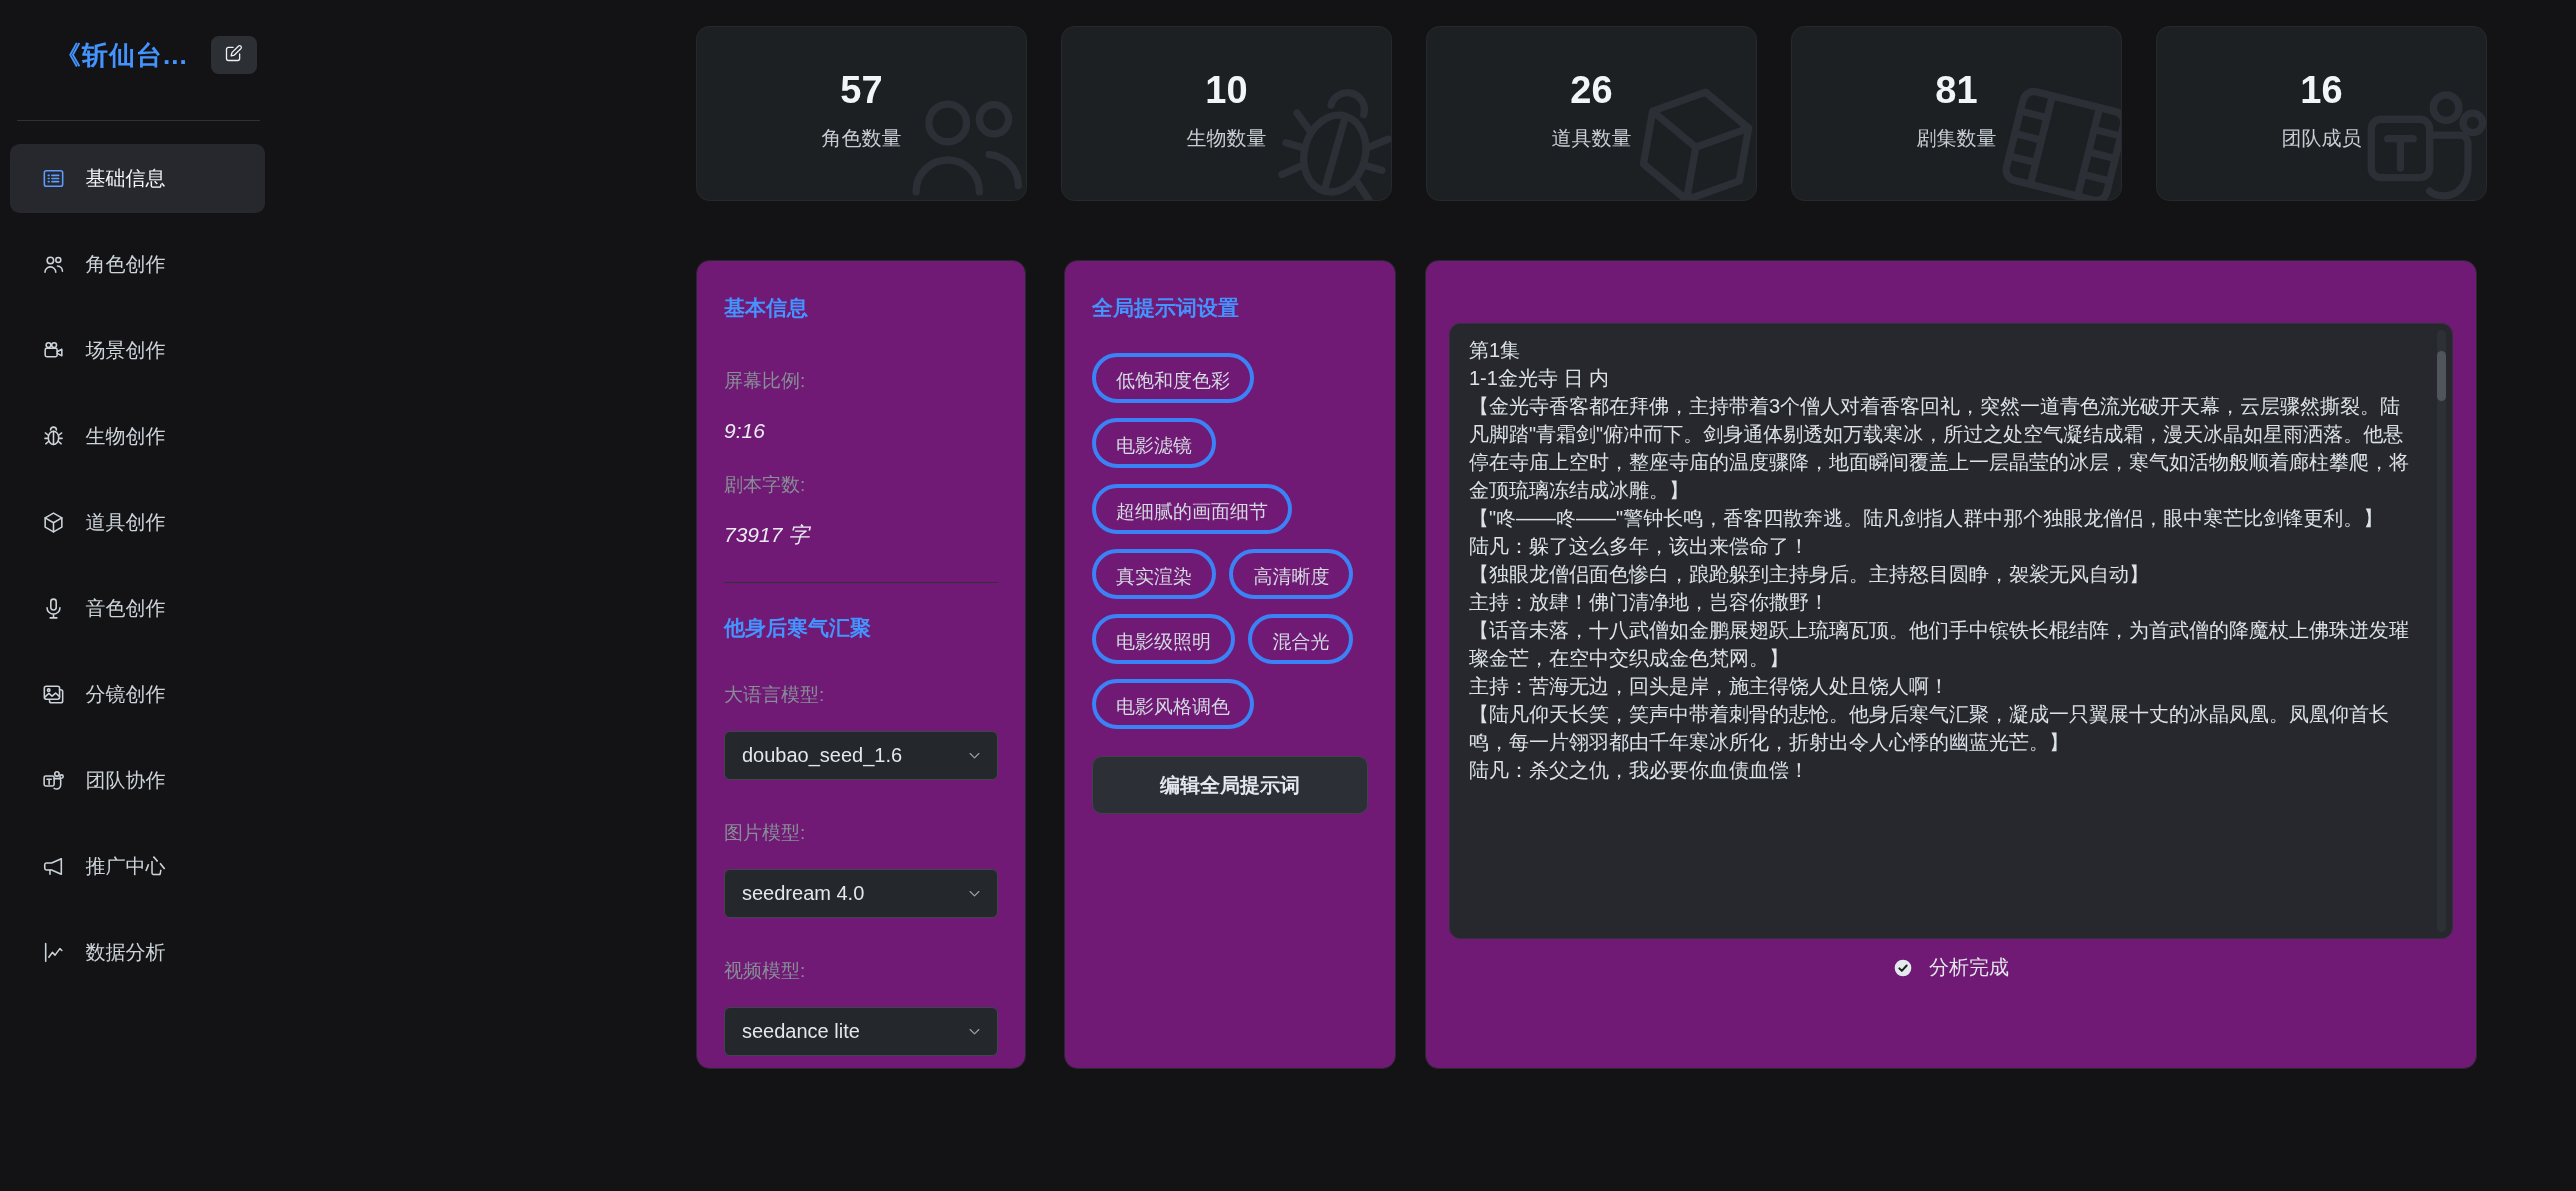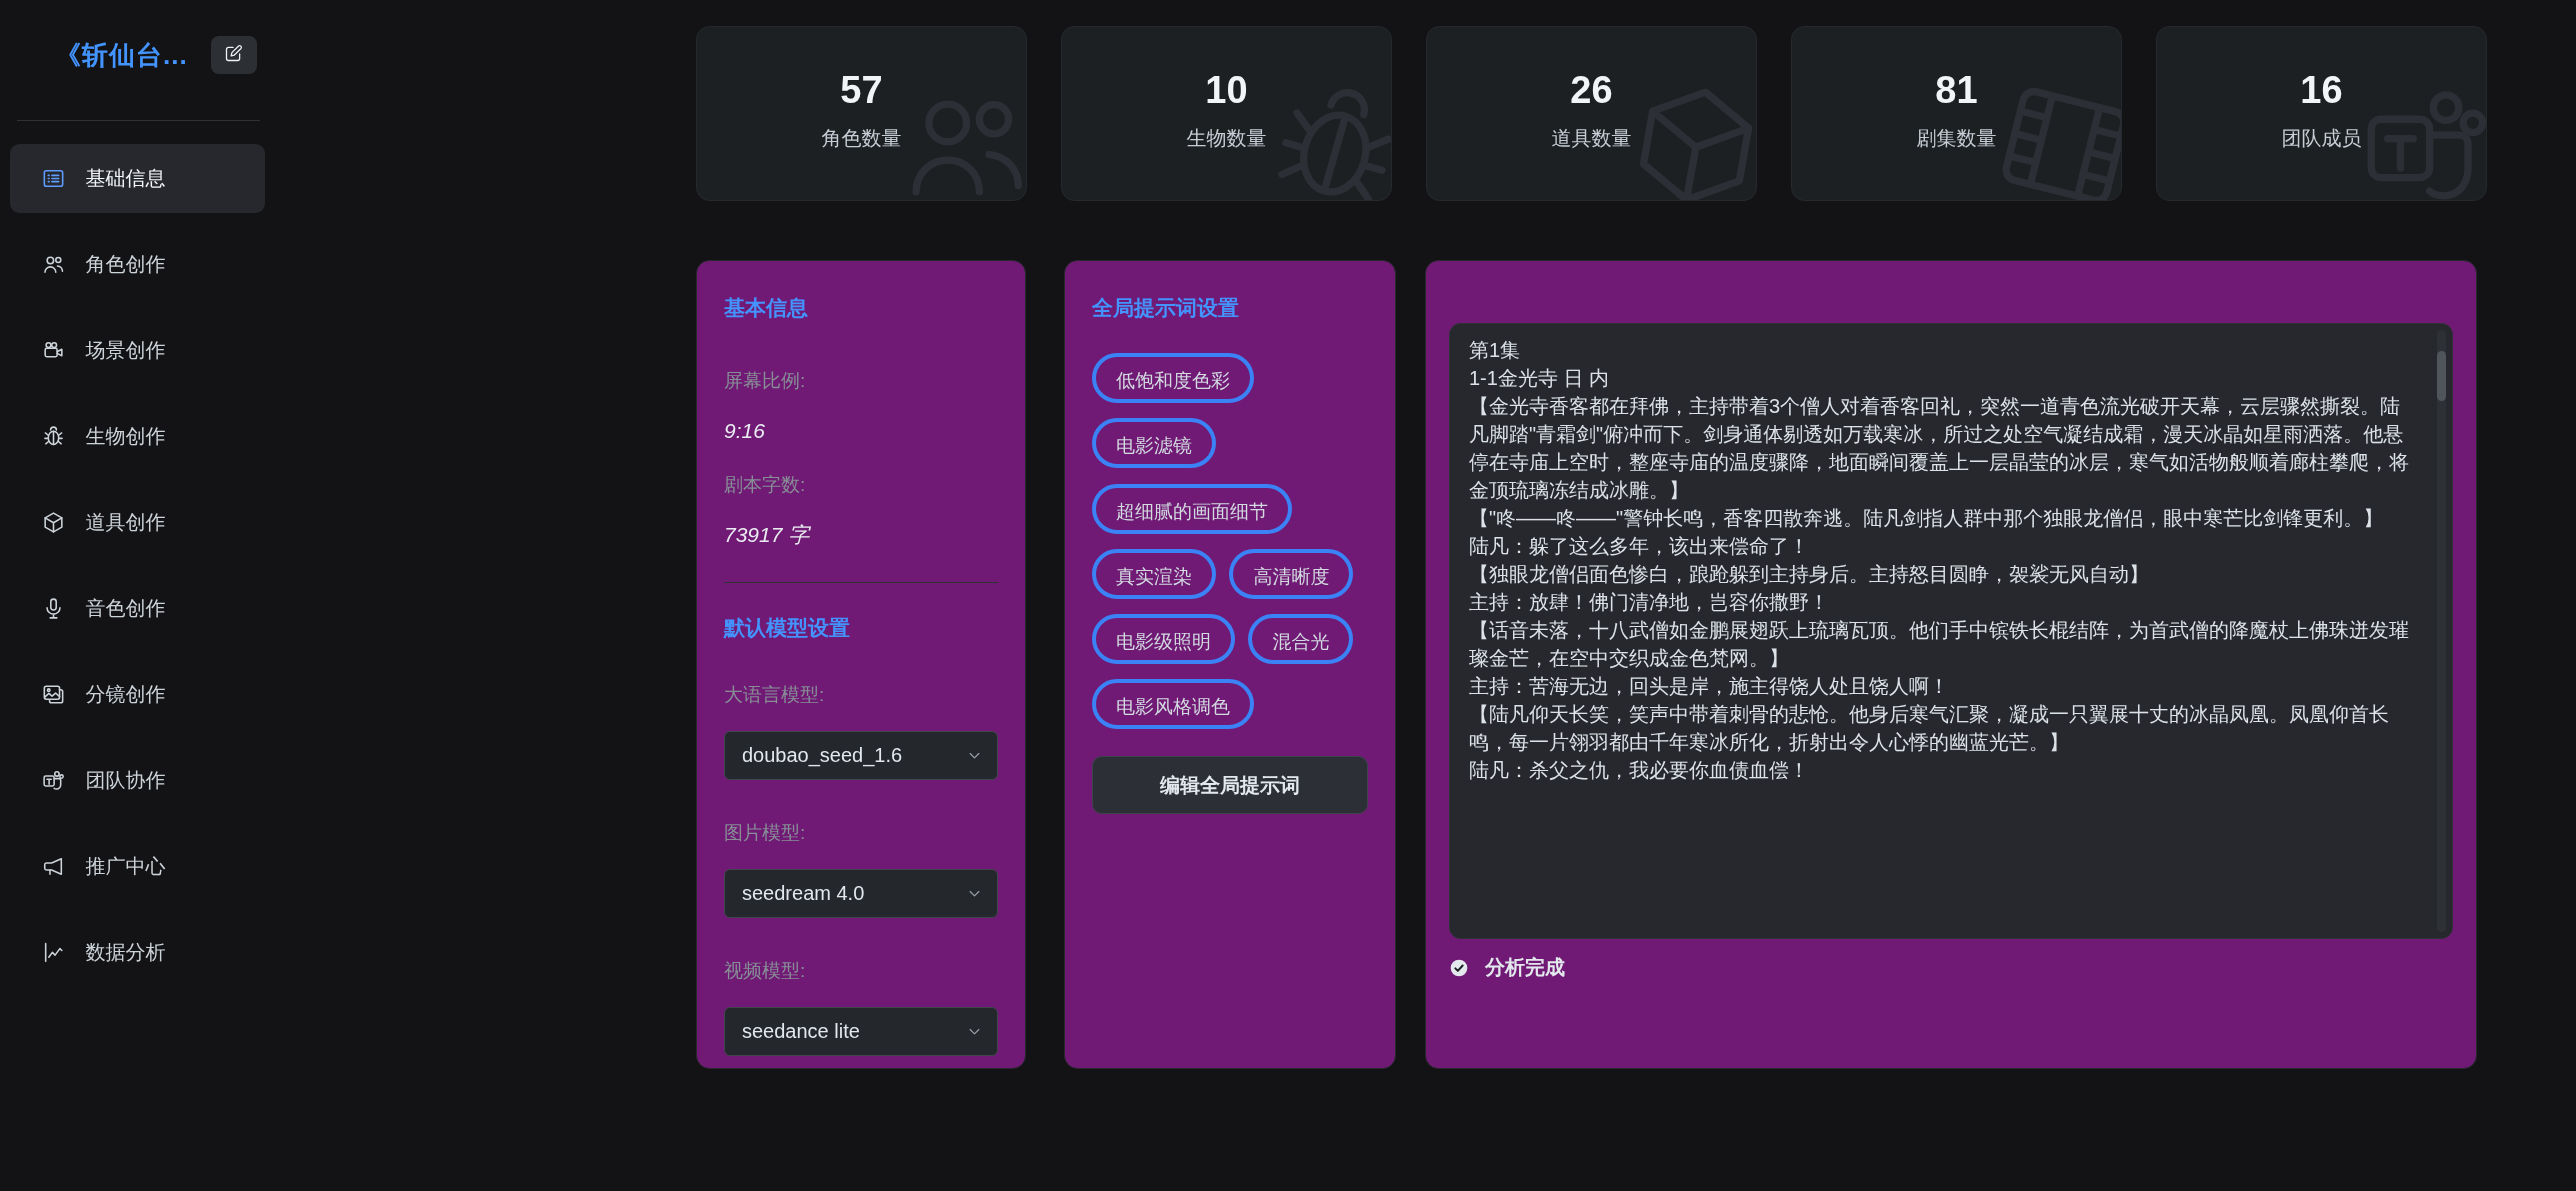--- a/index.html
+++ b/index.html
@@ -59,21 +59,21 @@
        font-size:19px;color:#d3dae0;white-space:nowrap;box-sizing:border-box;}
   .edit-prompts-btn{margin-top:27px;height:56px;border-radius:9.6px;background:#2c2f35;border:1px solid #3f444b;
        display:flex;align-items:center;justify-content:center;font-size:20px;color:#e2e8ed;cursor:pointer;font-weight:bold;}
 
   
   .script-box{position:relative;margin-top:29px;height:616px;background:#26282d;border:1px solid #2f3237;
        border-radius:11.5px;box-sizing:border-box;padding:12.4px 42px 0 19px;overflow:hidden;}
   .script-text{font-size:20px;line-height:28px;color:#dce2e8;white-space:pre-wrap;word-break:break-all;}
   .sb-track{position:absolute;top:5.7px;bottom:5.7px;right:5.7px;width:9.6px;border-radius:4.8px;background:#2d3035;}
   .sb-thumb{position:absolute;top:21px;right:0;width:9.6px;height:50px;border-radius:4.8px;background:#50555c;cursor:pointer;}
-  .status-row{margin-top:15.3px;display:flex;align-items:center;gap:16px;font-weight:bold;}
+  .status-row{margin-top:15.3px;display:flex;align-items:center;justify-content:center;gap:16px;}
   .status-row .chk{width:20px;height:20px;color:#e4e9ee;}
   .status-row .chk svg{width:20px;height:20px;}
   .status-text{font-size:20px;color:#e3e8ed;}
 
   svg{fill:none;stroke:currentColor;stroke-width:1.5;stroke-linecap:round;stroke-linejoin:round;}
 </style>
 </head>
 <body>
 
 <div id="app">
@@ -225,21 +225,21 @@
       </div>
     </div>
 
   <div class="panel" id="panel-basic">
     <div class="panel-title">基本信息</div>
     <div class="field-label mt48">屏幕比例:</div>
     <div class="field-value mt26">9:16</div>
     <div class="field-label mt30">剧本字数:</div>
     <div class="field-value mt24">73917 字</div>
     <div class="hr"></div>
-    <div class="panel-title section-title">默认模型设置</div>
+    <div class="panel-title section-title">他身后寒气汇聚</div>
 
     <div class="field-label sel-label">大语言模型:</div>
     <div class="select">
       <span class="val">doubao_seed_1.6</span>
       <span class="chev"><svg viewBox="0 0 24 24">
             <path d="M6.5 9.5l5.5 5.5 5.5-5.5"></path>
           </svg></span>
     </div>
 
     <div class="field-label sel-label">图片模型:</div>

